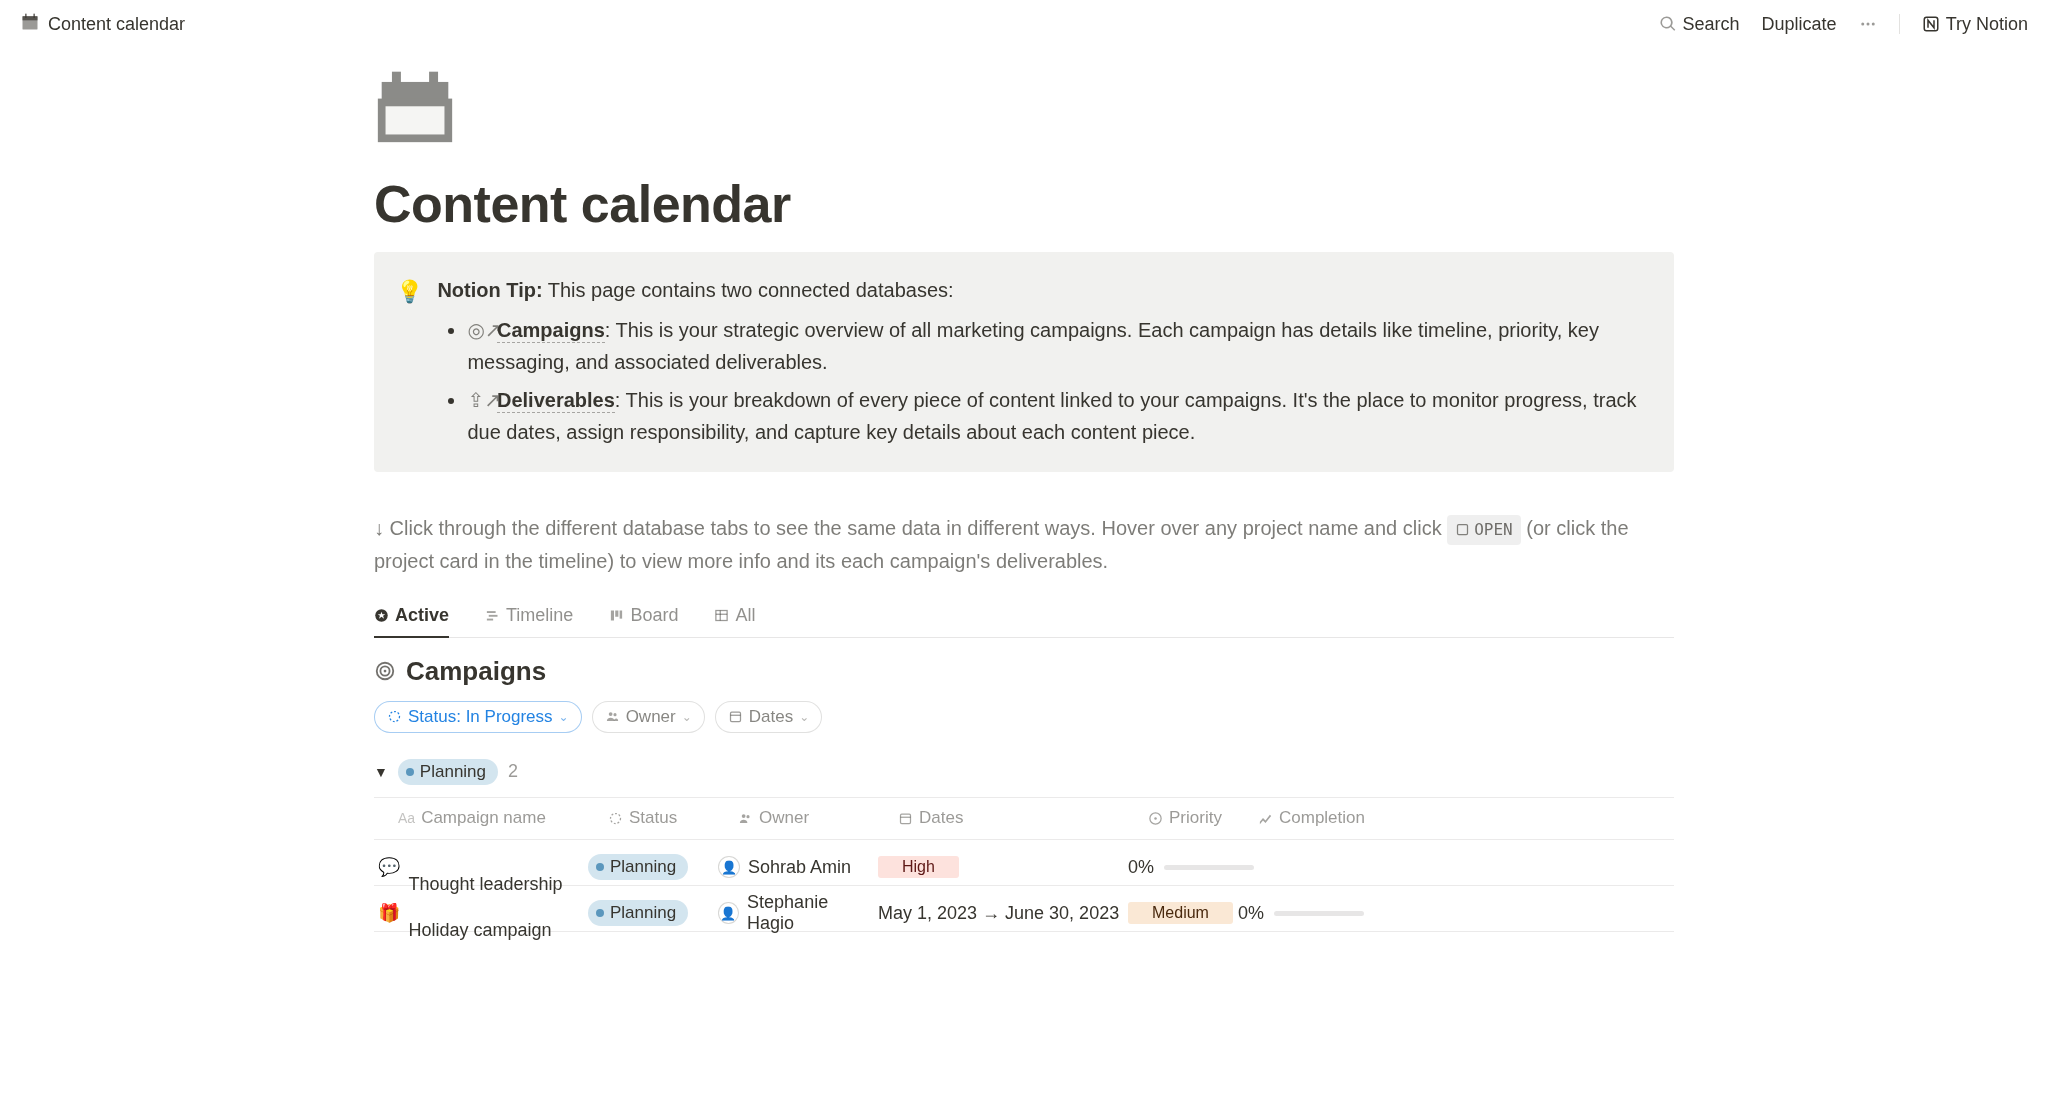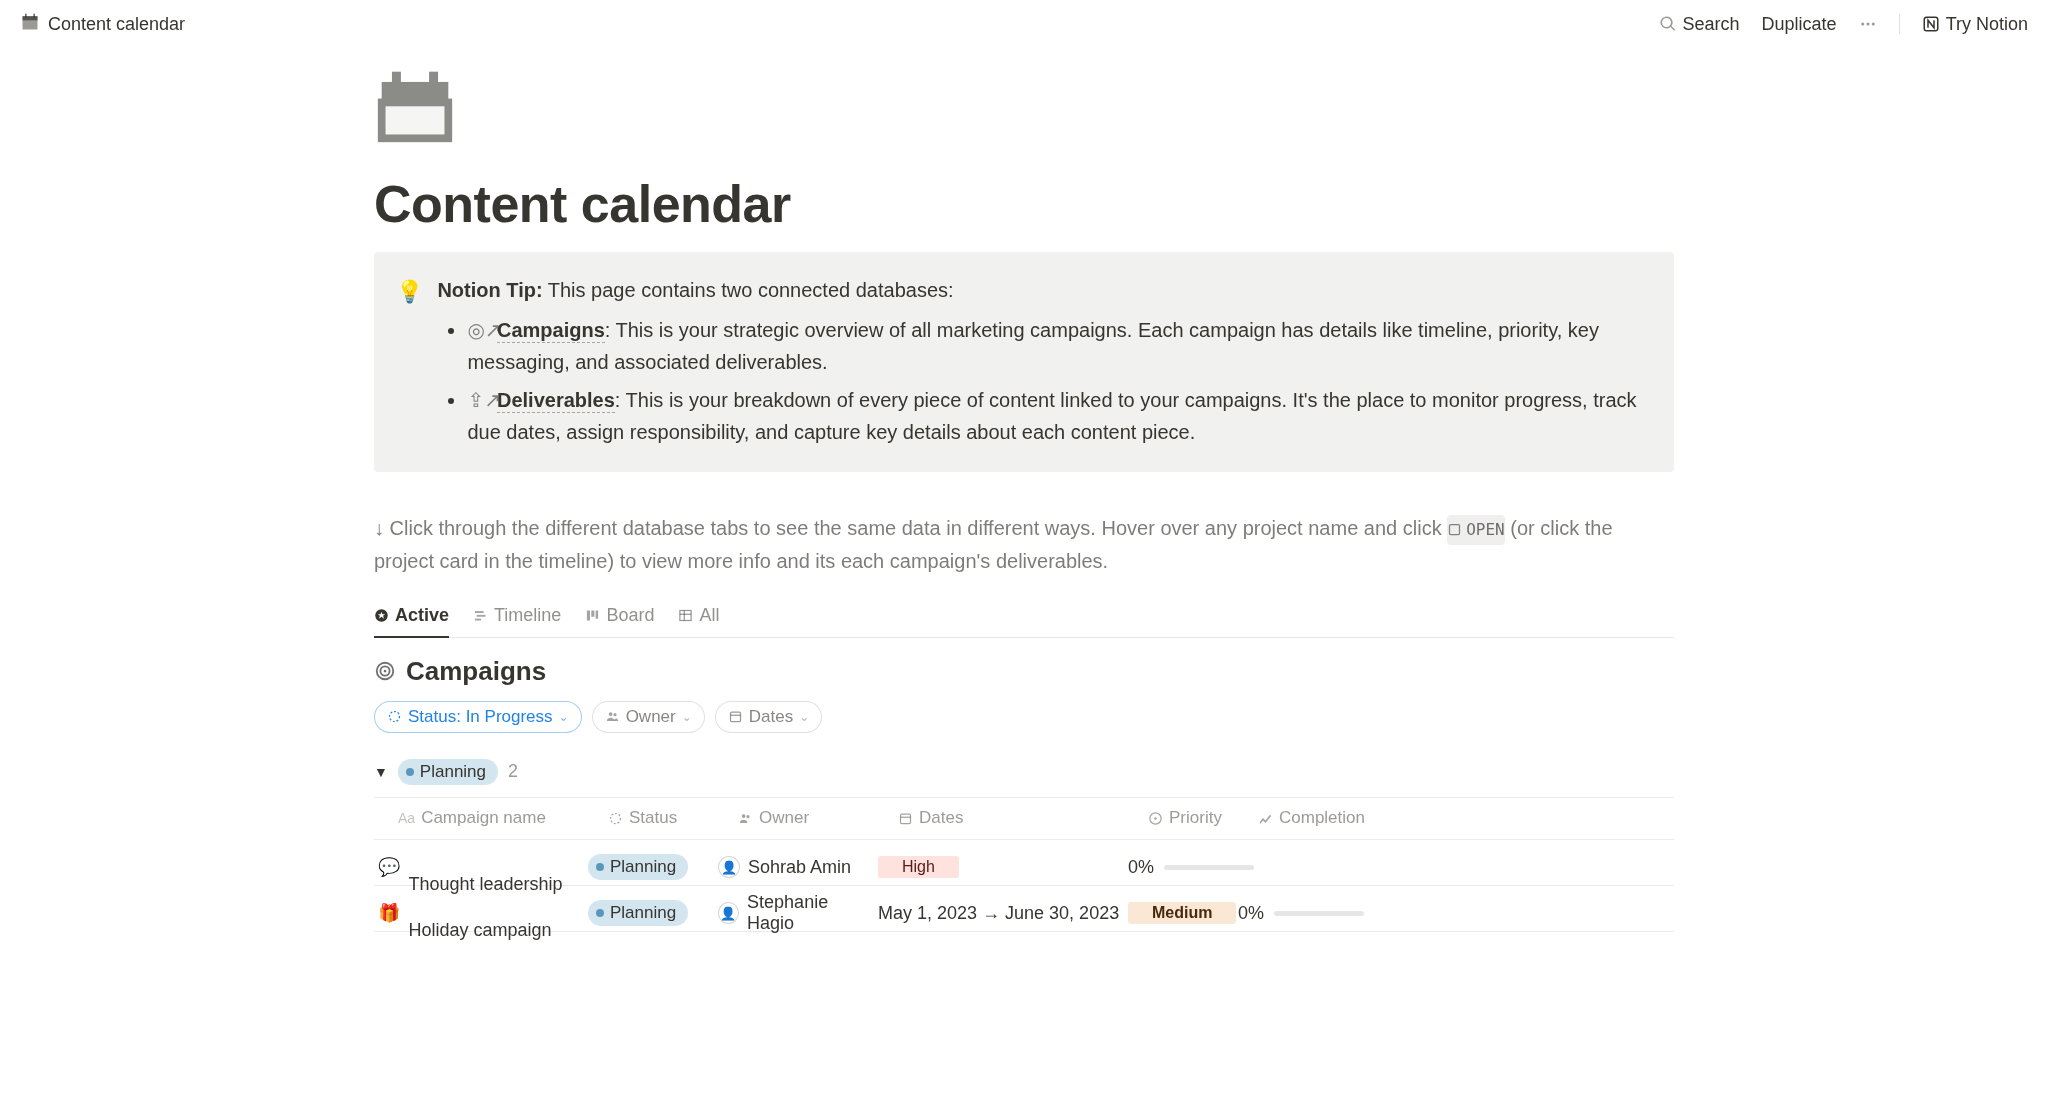--- a/index.html
+++ b/index.html
@@ -69,28 +69,28 @@
   .instructions {
     margin-top: 40px;
     font-size: 20px;
     line-height: 1.6;
     color: rgba(55,53,47,0.65);
   }
   .open-badge {
     display:inline-flex; align-items:center; gap:4px;
     background: rgba(55,53,47,0.08);
     border-radius:4px;
-    padding: 2px 0;
+    padding: 2px 8px;
     font-family: ui-monospace, monospace;
     font-size: 16px;
     color: rgba(55,53,47,0.7);
     vertical-align: middle;
   }
   .tabs {
-    display:flex; gap: 24px;
+    display:flex; gap: 36px;
     margin-top: 28px;
     border-bottom: 1px solid rgba(55,53,47,0.12);
     padding-bottom: 0;
   }
   .tab {
     display:flex; align-items:center; gap:6px;
     padding-bottom: 10px;
     color: rgba(55,53,47,0.55);
     font-size: 18px;
     font-weight:500;
@@ -155,21 +155,21 @@
     display:inline-flex;align-items:center;justify-content:center;
     font-size:13px;
   }
   .priority-tag {
     display:inline-block;
     padding: 2px 24px;
     border-radius:3px;
     font-size:16px;
   }
   .priority-high { background: rgb(253,226,221); color: rgb(93,23,21);}
-  .priority-medium { background: rgb(250,232,213); color: rgb(73,41,14); font-weight: bold;}
+  .priority-medium { background: rgb(250,232,213); color: rgb(73,41,14);}
   .progress-wrap { display:flex; align-items:center; gap:10px; }
   .progress-bar { width:90px; height:5px; background: rgba(55,53,47,0.12); border-radius:3px; }
   .svg-ico { width:18px;height:18px; fill: rgba(55,53,47,0.5); flex-shrink:0;}
   .svg-ico-sm { width:15px;height:15px; fill: rgba(55,53,47,0.45); flex-shrink:0;}
   .breadcrumb-icon svg { width:20px;height:20px; fill: rgba(55,53,47,0.8);}
 </style>
 </head>
 <body>
 
 <div class="topbar">

